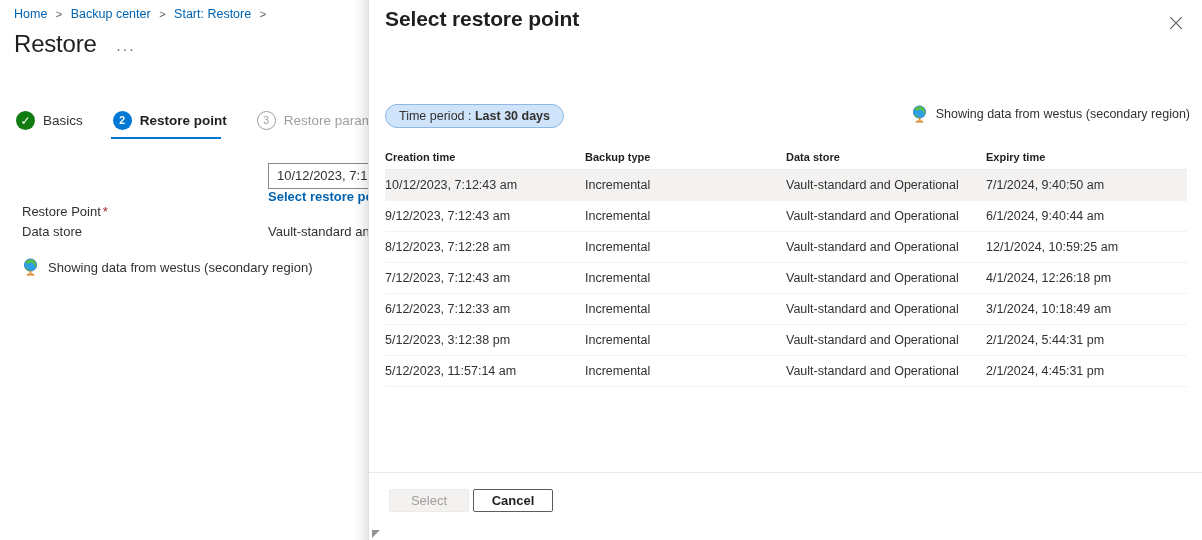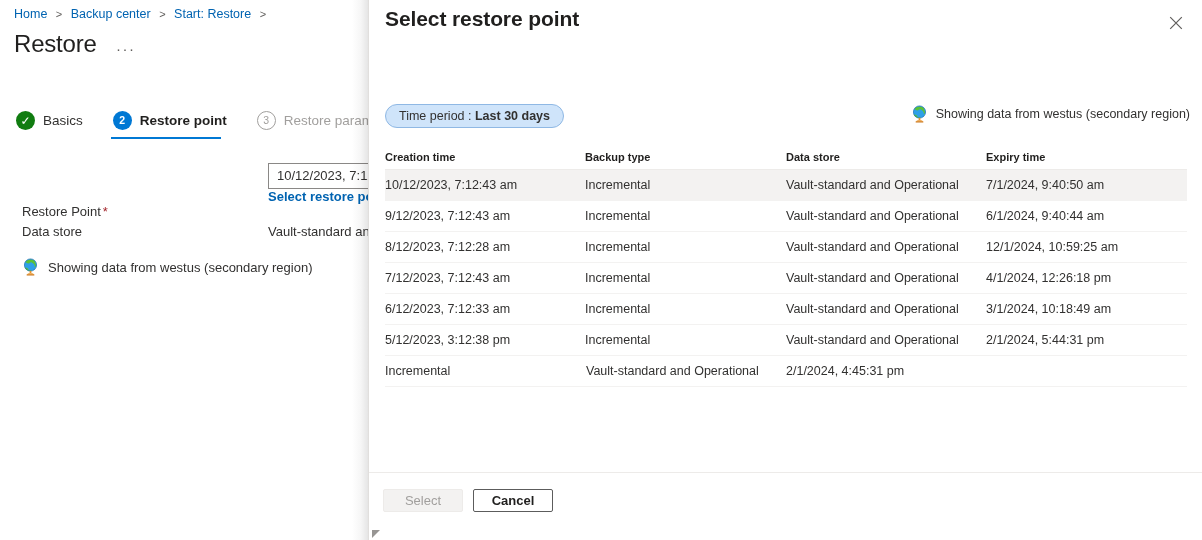--- a/index.html
+++ b/index.html
@@ -184,21 +184,21 @@
   .c1 { width: 201px; flex: none; padding-right: 0; }
   .c2 { width: 200px; flex: none; padding-right: 8px; }
   .c3 { width: 201px; flex: none; }
 
   
   .panel-footer-sep {
     position: absolute; left: 0; top: 472px; width: 834px; height: 1px;
     background: #EDEBE9;
   }
   .btn-select {
-    position: absolute; left: 14px; top: 489px;
+    position: absolute; left: 20px; top: 489px;
     width: 80px; height: 23px;
     border: 1px solid #EDEBE9; background: #F3F2F1; color: #A19F9D;
     cursor: default; font-weight: 400;
   }
   .btn-cancel {
     position: absolute; left: 104px; top: 489px;
     width: 80px; height: 23px;
     border: 1px solid #5C5C5C; background: #fff; color: #201F1E;
     font-weight: 600;
   }
@@ -345,20 +345,21 @@
             <div class="c2">Vault-standard and Operational</div>
             <div class="c3">3/1/2024, 10:18:49 am</div>
           </div>
           <div class="tbl-row">
             <div class="c0">5/12/2023, 3:12:38 pm</div>
             <div class="c1">Incremental</div>
             <div class="c2">Vault-standard and Operational</div>
             <div class="c3">2/1/2024, 5:44:31 pm</div>
           </div>
           <div class="tbl-row">
+            <div class="c0">5/12/2023, 11:57:14 am</div>
             <div class="c1">Incremental</div>
             <div class="c2">Vault-standard and Operational</div>
             <div class="c3">2/1/2024, 4:45:31 pm</div>
           </div>
         </div>
     </div>
 
     <div class="panel-footer-sep"></div>
     <button class="btn btn-select" disabled="">Select</button>
     <button class="btn btn-cancel">Cancel</button>

